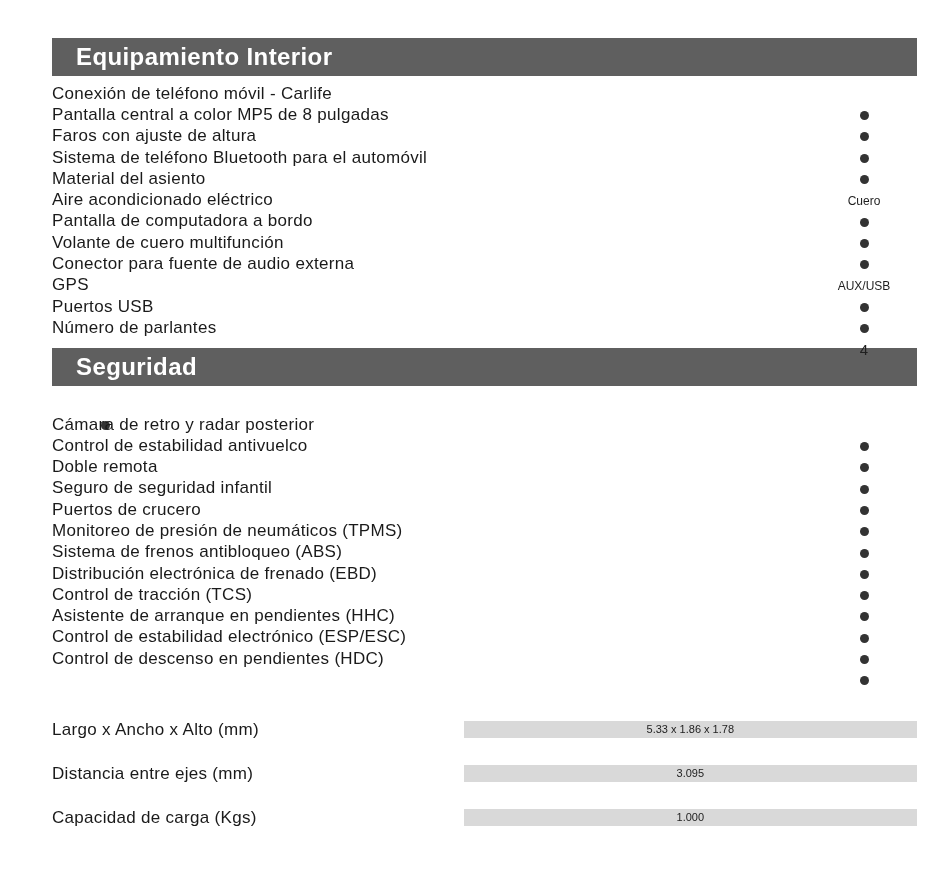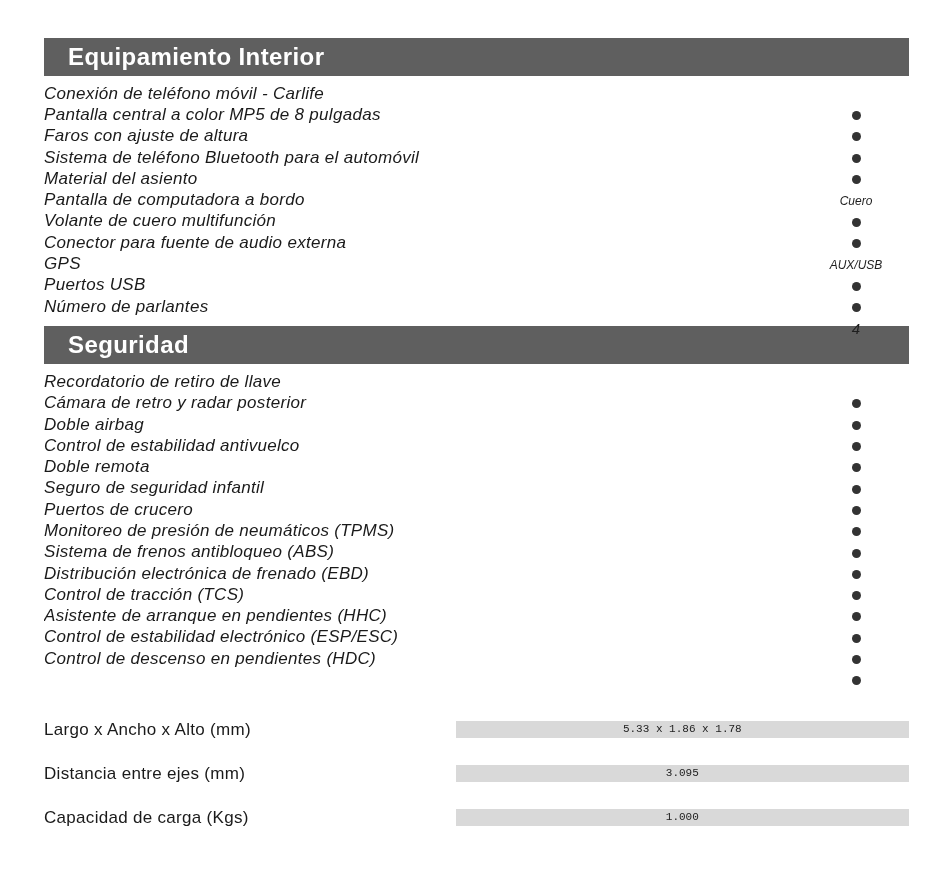--- a/index.html
+++ b/index.html
@@ -11,48 +11,48 @@
     --value-text:#1f1f1f;
   }
   *{margin:0;padding:0;box-sizing:border-box;}
   html,body{background:#ffffff;}
   body{
     width:939px;height:875px;overflow:hidden;
     font-family:"Liberation Sans",sans-serif;
     color:var(--item-text);
   }
   .page{position:relative;width:939px;height:875px;background:#ffffff;}
-  .content{position:absolute;left:44px;top:38px;width:865px;}
+  .content{position:absolute;left:52px;top:38px;width:865px;}
 
   .section-header{
     height:38px;background:var(--section-header-bg);color:var(--section-header-text);
     font-size:24px;font-weight:bold;line-height:38px;
     padding-left:24px;letter-spacing:.4px;white-space:nowrap;
   }
-  .feature-list{margin:7px 0 9px 0;font-style:italic;}
+  .feature-list{margin:7px 0 9px 0;}
   .feature-row{display:flex;align-items:center;height:21.3px;}
   .feature-label{
     flex:1;font-size:17px;letter-spacing:.3px;color:var(--item-text);
     white-space:nowrap;overflow:hidden;
   }
   .feature-value{
     width:106px;display:flex;align-items:center;justify-content:center;
     font-size:12px;color:var(--value-text);white-space:nowrap;margin-top:44px;
   }
   .feature-value.value-big{font-size:15px;}
   .dot{width:9px;height:9px;border-radius:50%;background:var(--bullet);display:inline-block;}
 
   .dims{margin-top:52px;}
   .dim-row{display:flex;align-items:center;height:17px;margin-bottom:7px;margin-top:27px;}
   .dim-label{
     width:443px;font-size:17px;letter-spacing:.3px;color:var(--item-text);white-space:nowrap;
   }
   .dim-bar{
     width:488px;height:17px;background:var(--value-bar-bg);
-    font-size:11px;line-height:17px;text-align:center;color:#222222;white-space:nowrap;font-family:Liberation Mono, monospace;
+    font-size:11px;line-height:17px;text-align:center;color:#222222;white-space:nowrap;
   }
 </style>
 </head>
 <body>
 
 <div class="page">
   <div class="content">
 
     <section>
       <div class="section-header">Equipamiento Interior</div>
@@ -79,20 +79,26 @@
             <span class="feature-label">Sistema de teléfono Bluetooth para el automóvil</span>
             <span class="feature-value">
               <span class="dot"></span>
             </span>
           </div>
           <div class="feature-row">
             <span class="feature-label">Material del asiento</span>
             <span class="feature-value">Cuero</span>
           </div>
           <div class="feature-row">
+            <span class="feature-label">Aire acondicionado eléctrico</span>
+            <span class="feature-value">
+              <span class="dot"></span>
+            </span>
+          </div>
+          <div class="feature-row">
             <span class="feature-label">Pantalla de computadora a bordo</span>
             <span class="feature-value">
               <span class="dot"></span>
             </span>
           </div>
           <div class="feature-row">
             <span class="feature-label">Volante de cuero multifunción</span>
             <span class="feature-value">
               <span class="dot"></span>
             </span>
@@ -117,33 +123,26 @@
             <span class="feature-label">Número de parlantes</span>
             <span class="feature-value value-big">4</span>
           </div>
         </div>
     </section>
 
     <section>
       <div class="section-header">Seguridad</div>
       <div class="feature-list">
           <div class="feature-row">
-            <span class="feature-label">Recordatorio de retiro de llave</span>
             <span class="feature-value">
               <span class="dot"></span>
             </span>
           </div>
           <div class="feature-row">
             <span class="feature-label">Cámara de retro y radar posterior</span>
-            <span class="feature-value">
-              <span class="dot"></span>
-            </span>
-          </div>
-          <div class="feature-row">
-            <span class="feature-label">Doble airbag</span>
             <span class="feature-value">
               <span class="dot"></span>
             </span>
           </div>
           <div class="feature-row">
             <span class="feature-label">Control de estabilidad antivuelco</span>
             <span class="feature-value">
               <span class="dot"></span>
             </span>
           </div>

